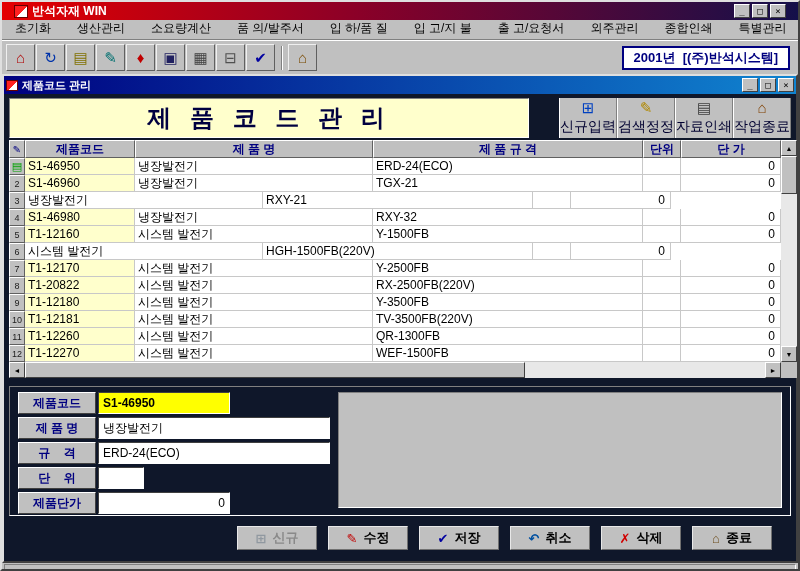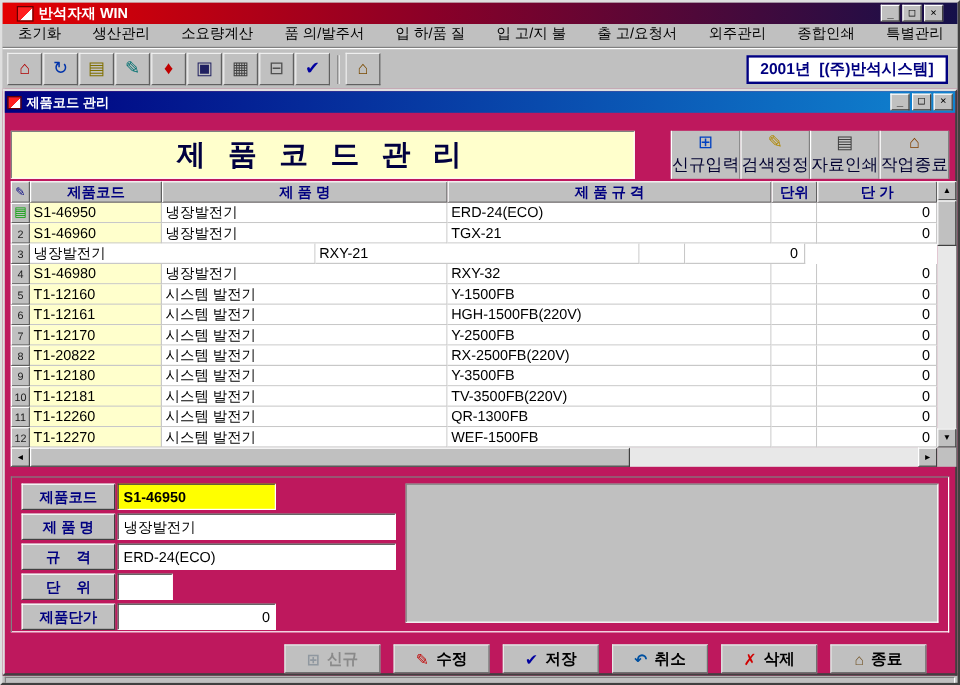--- a/index.html
+++ b/index.html
@@ -22,27 +22,27 @@
   .menu-item{padding:0 13px;font-size:12px;cursor:default;white-space:pre;}
   
   .toolbar{height:34px;display:flex;align-items:center;border-top:1px solid #ffffff;padding:0 4px;}
   .tool-btn{width:29px;height:27px;margin-right:1px;background:#c0c0c0;display:flex;align-items:center;justify-content:center;
     border:1px solid;border-color:#efefef #606060 #606060 #efefef;padding:0;}
   .tool-glyph{font-size:15px;line-height:1;}
   .tool-sep{width:2px;height:24px;margin:0 5px;border-left:1px solid #808080;border-right:1px solid #fff;}
   .year-box{margin-left:auto;margin-right:4px;height:24px;display:flex;align-items:center;
     border:2px solid #000080;background:#ffffff;padding:0 10px;color:#000080;font-weight:bold;font-size:13px;white-space:pre;}
   
-  .child{height:489px;background:#be185d;border:2px solid;border-color:#dfdfdf #404040 #404040 #dfdfdf;}
+  .child{height:489px;background:#0f172a;border:2px solid;border-color:#dfdfdf #404040 #404040 #dfdfdf;}
   .child-titlebar{height:18px;display:flex;align-items:center;padding:0 2px;
     background:linear-gradient(90deg,#000080,#1084d0);color:#fff;}
   .child-logo{width:12px;height:11px;margin-right:4px;background:linear-gradient(135deg,#ff2020 55%,#ffffff 55%);border:1px solid #600;}
   .child-titlebar .ttext{font-weight:bold;font-size:11px;flex:1;}
   
-  .header-row{display:flex;margin:15px 5px 2px;height:40px;}
+  .header-row{display:flex;margin:4px 5px 2px;height:40px;}
   .page-title-box{flex:0 0 520px;background:#ffffcc;border:1px solid;border-color:#808080 #ffffff #ffffff #808080;
     display:flex;align-items:center;justify-content:center;font-size:24px;font-weight:bold;color:#000040;letter-spacing:6px;white-space:pre;}
   .actions{display:flex;margin-left:auto;}
   .action-btn{width:58px;display:flex;flex-direction:column;align-items:center;justify-content:center;background:#c0c0c0;
     border:none;border-left:1px solid #ffffff;border-right:1px solid #808080;padding:1px 0;}
   .action-glyph{font-size:15px;line-height:1.1;}
   .action-label{font-size:14px;color:#000030;margin-top:1px;white-space:pre;}
   
   .grid{margin:2px 5px 0;width:788px;}
   .grid-main{display:flex;}
@@ -243,21 +243,20 @@
               <div class="grid-row">
                 <div class="cell c-num num">5</div>
                 <div class="cell c-code code">T1-12160</div>
                 <div class="cell c-name">시스템 발전기</div>
                 <div class="cell c-spec">Y-1500FB</div>
                 <div class="cell c-unit"></div>
                 <div class="cell c-price price">0</div>
               </div>
               <div class="grid-row">
                 <div class="cell c-num num">6</div>
-                <div class="cell c-code code">T1-12161</div>
                 <div class="cell c-name">시스템 발전기</div>
                 <div class="cell c-spec">HGH-1500FB(220V)</div>
                 <div class="cell c-unit"></div>
                 <div class="cell c-price price">0</div>
               </div>
               <div class="grid-row">
                 <div class="cell c-num num">7</div>
                 <div class="cell c-code code">T1-12170</div>
                 <div class="cell c-name">시스템 발전기</div>
                 <div class="cell c-spec">Y-2500FB</div>

